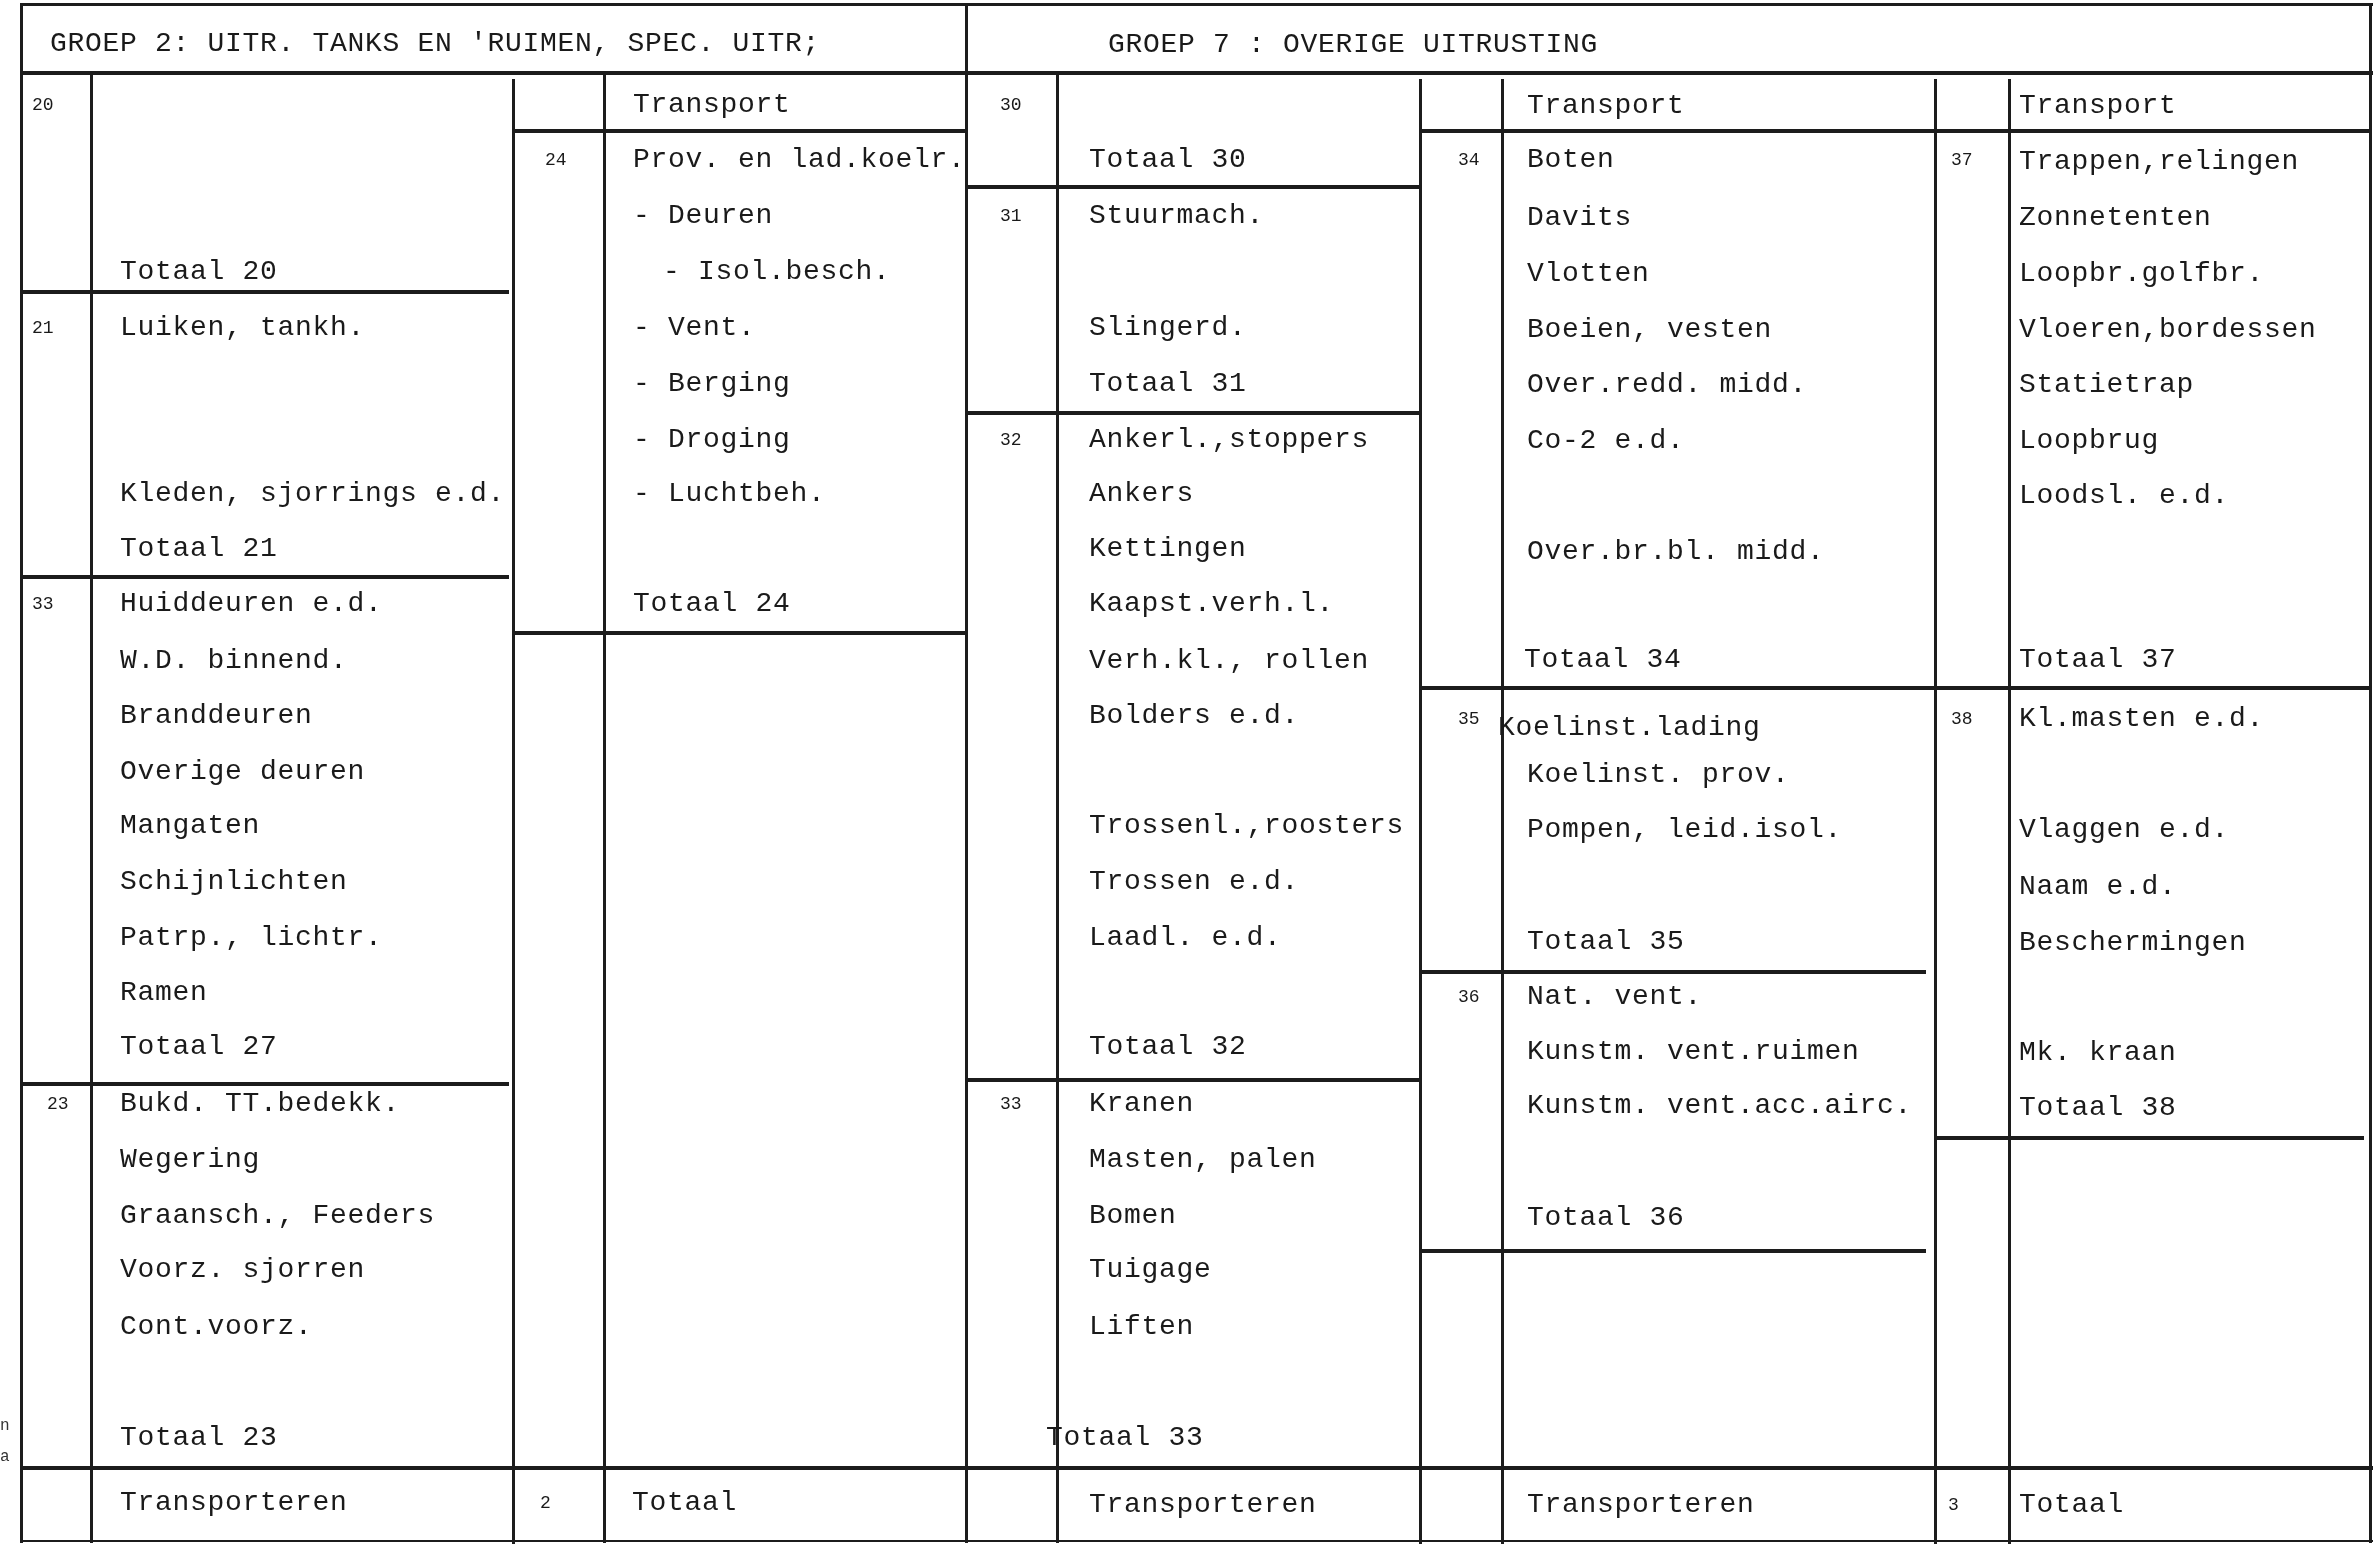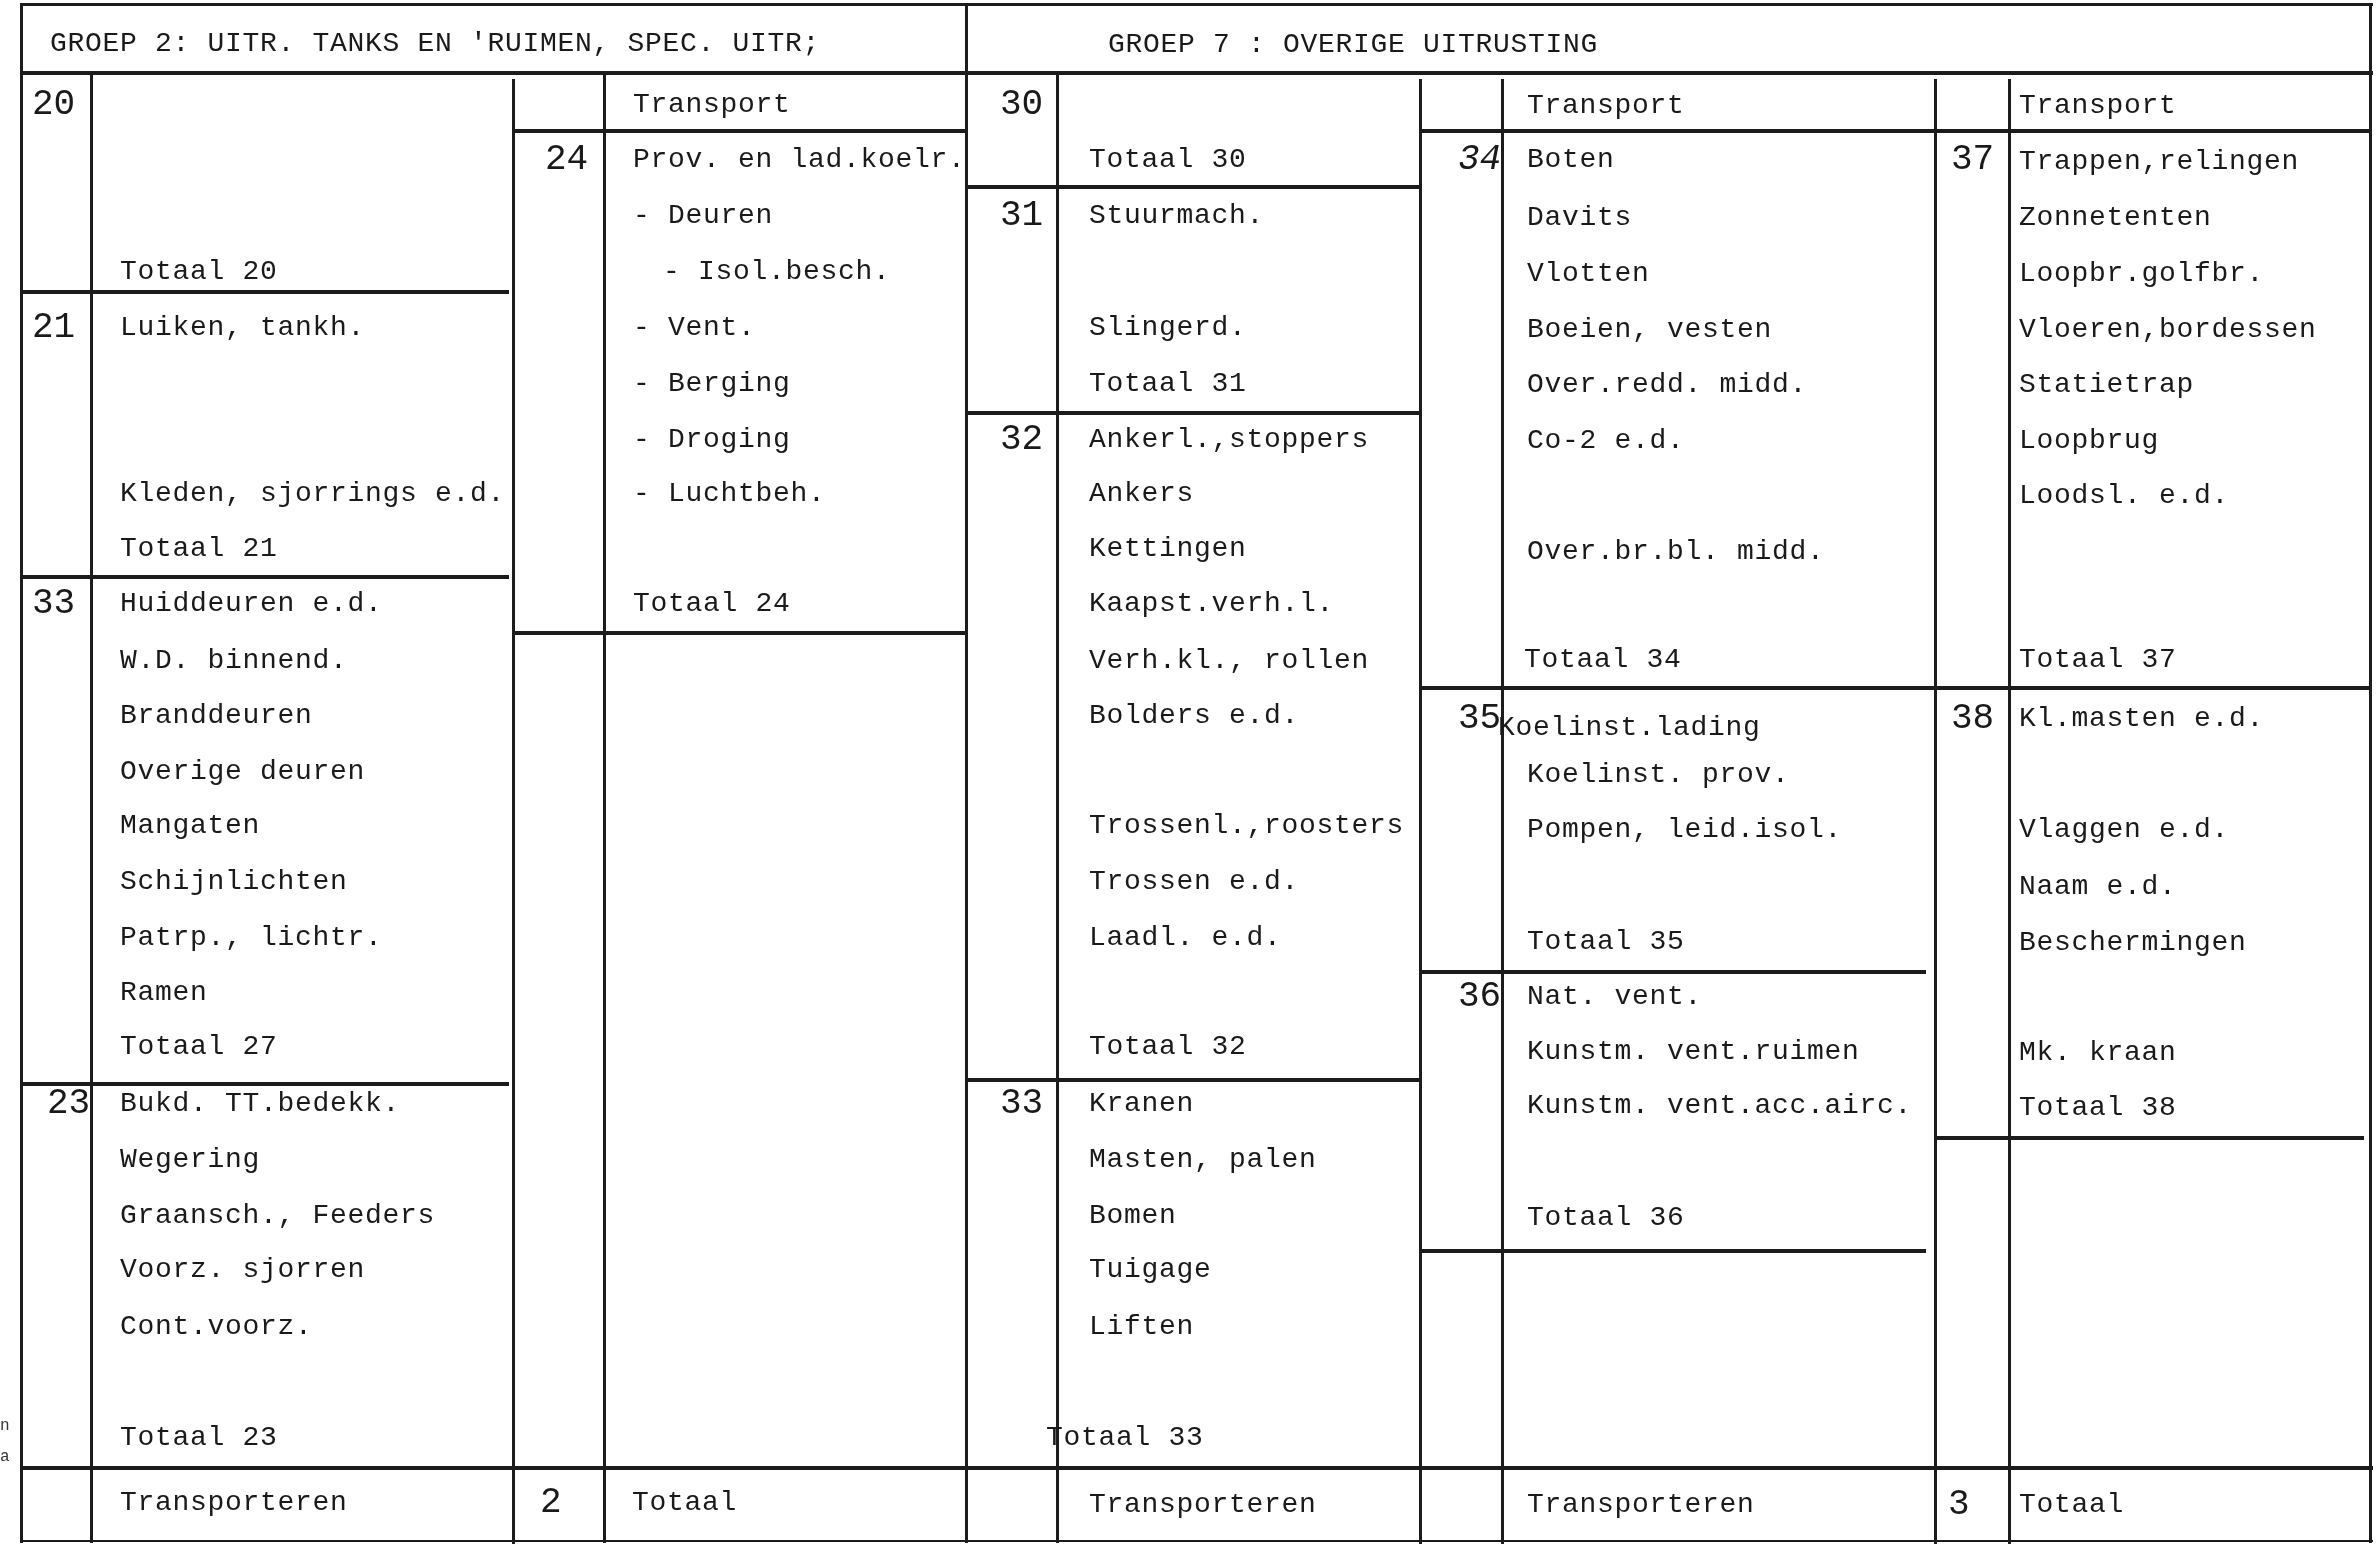--- a/index.html
+++ b/index.html
@@ -2,21 +2,21 @@
 <html style="font-size:11.6px"><head>
 <meta charset="utf-8">
 <style>
   html, body { margin:0; padding:0; background:#ffffff; }
   body { width:2377px; height:1545px; position:relative; overflow:hidden;
          font-family:"Liberation Mono","DejaVu Sans Mono",monospace; color:#1a1a1a; }
   .hl { position:absolute; background:#1c1c1c; height:3.6px; }
   .vl { position:absolute; background:#1c1c1c; width:2.9px; }
   .t { position:absolute; font-size:28px; line-height:32px; white-space:nowrap; letter-spacing:0.7px; }
   .hdr { position:absolute; font-size:28px; line-height:32px; white-space:nowrap; letter-spacing:0.7px; }
-  .num { position:absolute; font-size:36px; line-height:32px; white-space:nowrap; }
+  .num { position:absolute; font-size:18px; line-height:32px; white-space:nowrap; }
   .mark { position:absolute; font-size:16px; line-height:17.5px; color:#333; }
 </style>
 </head>
 <body>
 
 <div class="hl" style="left:19.7px; width:2353px; top:2.9px;"></div>
 <div class="hl" style="left:19.7px; width:2353px; top:71px;"></div>
 <div class="hl" style="left:19.7px; width:2353px; top:1466px;"></div>
 <div class="hl" style="left:19.7px; width:2353px; top:1540px; height:2.2px;"></div>
 <div class="vl" style="left:19.7px; top:2.9px; height:1540px;"></div>
@@ -118,21 +118,21 @@
 <div class="t" style="left:1089px; top:1088px;">Kranen</div>
 <div class="t" style="left:1089px; top:1144px;">Masten, palen</div>
 <div class="t" style="left:1089px; top:1200px;">Bomen</div>
 <div class="t" style="left:1089px; top:1254px;">Tuigage</div>
 <div class="t" style="left:1089px; top:1311px;">Liften</div>
 <div class="t" style="left:1046px; top:1422px;">Totaal 33</div>
 
 <div class="t" style="left:1089px; top:1489px;">Transporteren</div>
 
 <div class="t" style="left:1527px; top:90px;">Transport</div>
-<div class="num" style="left:1458px; top:144px;font-style:italic;">34</div>
+<div class="num" style="left:1458px; top:144px;">34</div>
 <div class="t" style="left:1527px; top:144px;">Boten</div>
 <div class="t" style="left:1527px; top:202px;">Davits</div>
 <div class="t" style="left:1527px; top:258px;">Vlotten</div>
 <div class="t" style="left:1527px; top:314px;">Boeien, vesten</div>
 <div class="t" style="left:1527px; top:369px;">Over.redd. midd.</div>
 <div class="t" style="left:1527px; top:425px;">Co-2 e.d.</div>
 <div class="t" style="left:1527px; top:536px;">Over.br.bl. midd.</div>
 <div class="t" style="left:1524px; top:644px;">Totaal 34</div>
 
 <div class="num" style="left:1458px; top:703px;">35</div>

